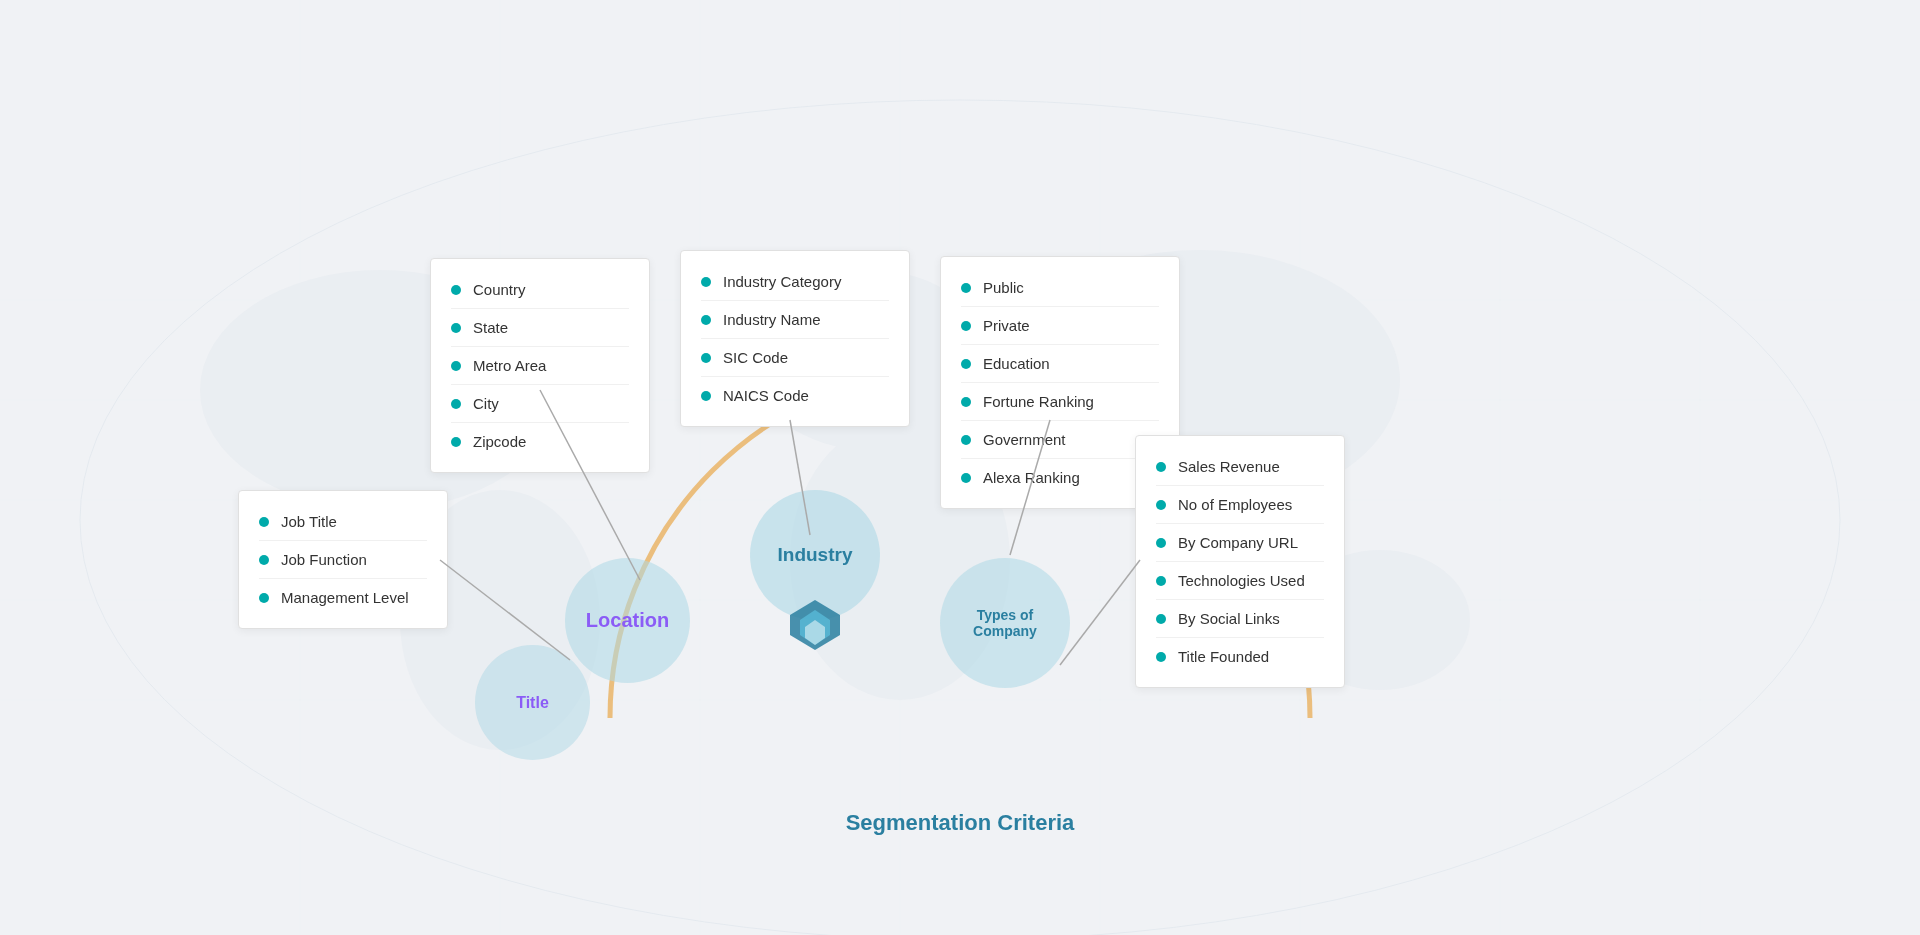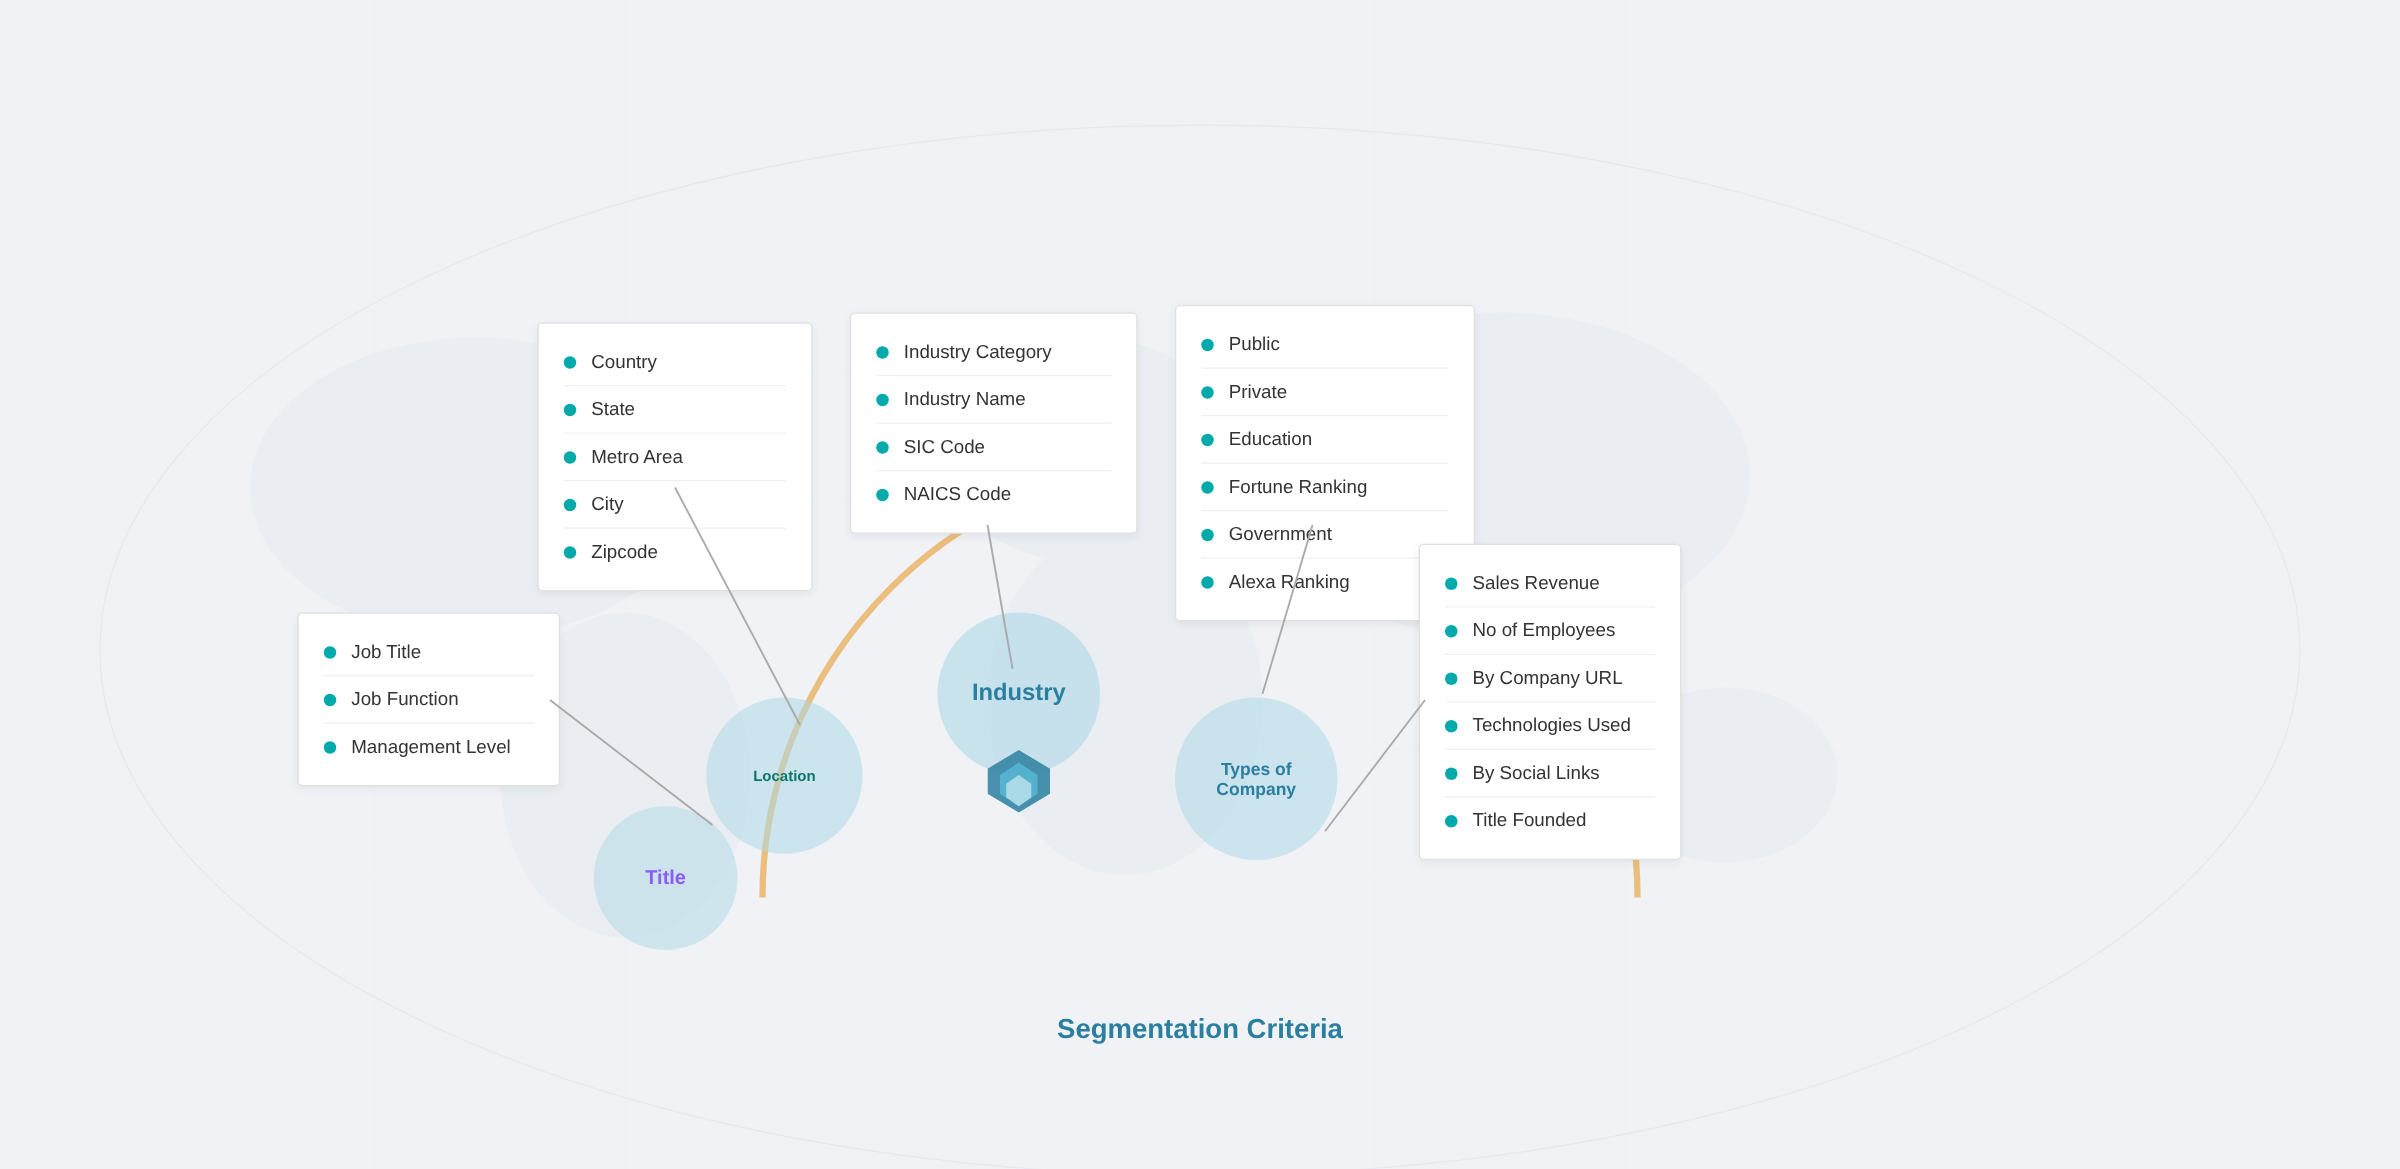--- a/index.html
+++ b/index.html
@@ -70,21 +70,21 @@
     
     .card-industry {
       left: 680px;
       top: 250px;
       width: 230px;
     }
 
     
     .card-types {
       left: 940px;
-      top: 244px;
+      top: 256px;
       width: 240px;
     }
 
     
     .card-title {
       left: 238px;
       top: 490px;
       width: 210px;
     }
 
@@ -168,21 +168,21 @@
 
     <line x1="1140" y1="560" x2="1060" y2="665" stroke="#aaa" stroke-width="1.5"></line>
   </svg>
 
   <div class="bubble-wrap">
 
     <div style="position:absolute;left:750px;top:490px;width:130px;height:130px;border-radius:50%;background:rgba(173,216,230,0.6);display:flex;align-items:center;justify-content:center;font-size:19px;font-weight:700;color:#2a7fa0;text-align:center;">
       <span>Industry</span>
     </div>
 
-    <div style="position:absolute;left:565px;top:558px;width:125px;height:125px;border-radius:50%;background:rgba(173,216,230,0.55);display:flex;align-items:center;justify-content:center;font-size:12px;font-weight:700;color:#0f766e;text-align:center;">
+    <div style="position:absolute;left:565px;top:558px;width:125px;height:125px;border-radius:50%;background:rgba(173,216,230,0.55);display:flex;align-items:center;justify-content:center;font-size:20px;font-weight:700;color:#8b5cf6;text-align:center;">
       <span>Location</span>
     </div>
 
     <div style="position:absolute;left:940px;top:558px;width:130px;height:130px;border-radius:50%;background:rgba(173,216,230,0.55);display:flex;align-items:center;justify-content:center;font-size:14px;font-weight:700;color:#2a7fa0;text-align:center;padding:8px;">
       <span>Types of<br>Company</span>
     </div>
 
     <div style="position:absolute;left:475px;top:645px;width:115px;height:115px;border-radius:50%;background:rgba(173,216,230,0.5);display:flex;align-items:center;justify-content:center;font-size:16px;font-weight:700;color:#8b5cf6;text-align:left;">
       <span>Title</span>
     </div>

